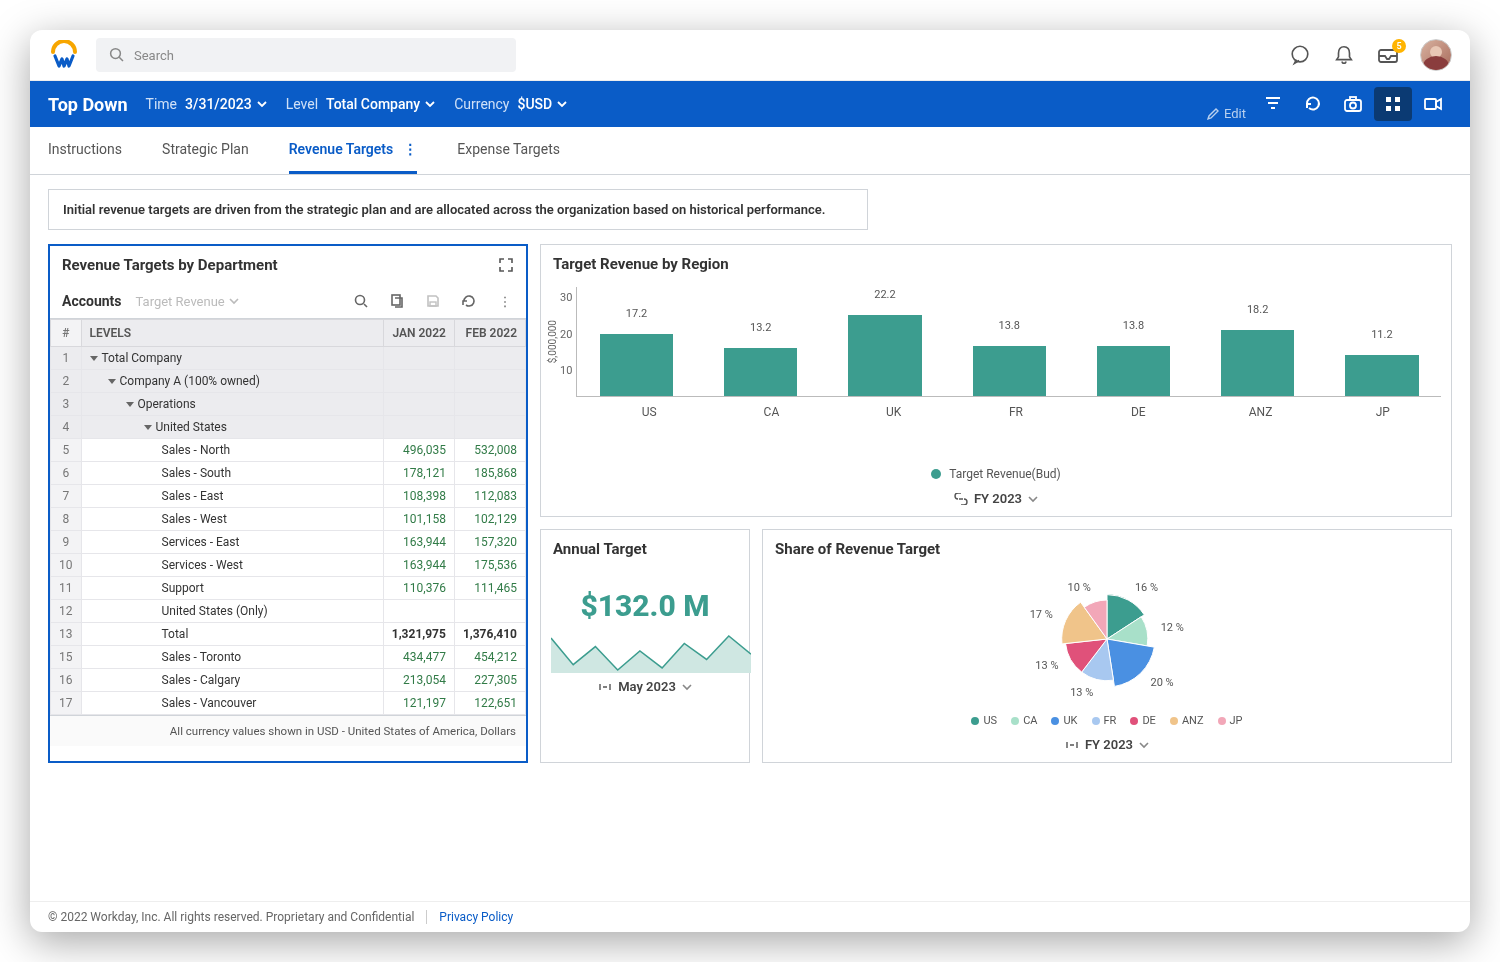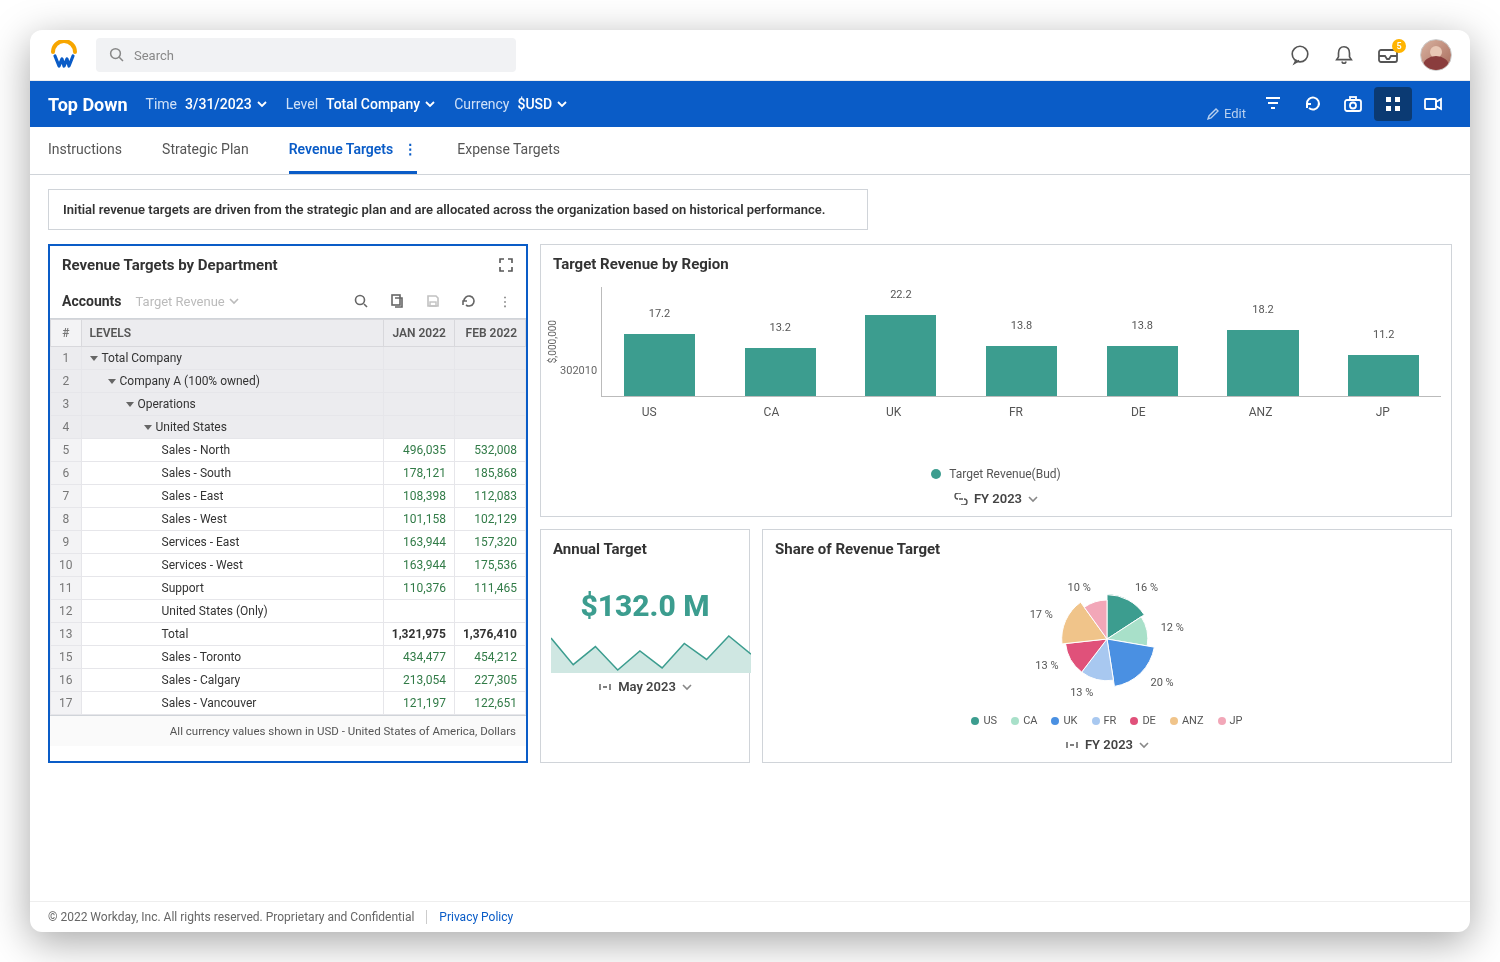--- a/index.html
+++ b/index.html
@@ -225,21 +225,21 @@
     background:#fafafa;
   }
 
   
   .barchart-card { }
   .barchart {
     display:flex;
     padding: 4px 10px 4px 6px;
   }
   .y-axis {
-    display:flex; flex-direction:row; justify-content:space-between;
+    display:flex; flex-direction:column; justify-content:space-between;
     align-items:flex-end; font-size:11px; color:#666; padding:4px 4px 20px 0;
     height: 110px;
   }
   .y-title { writing-mode: vertical-rl; transform:rotate(180deg); font-size:10px; color:#666; margin-right:2px; align-self:center;}
   .bars {
     flex:1; display:flex; align-items:flex-end; gap:6px; height:110px;
     border-bottom: 1px solid #bbb; border-left:1px solid #bbb;
     position:relative;
   }
   .barcol { flex:1; display:flex; flex-direction:column; align-items:center; gap:14px; height:100%;}

